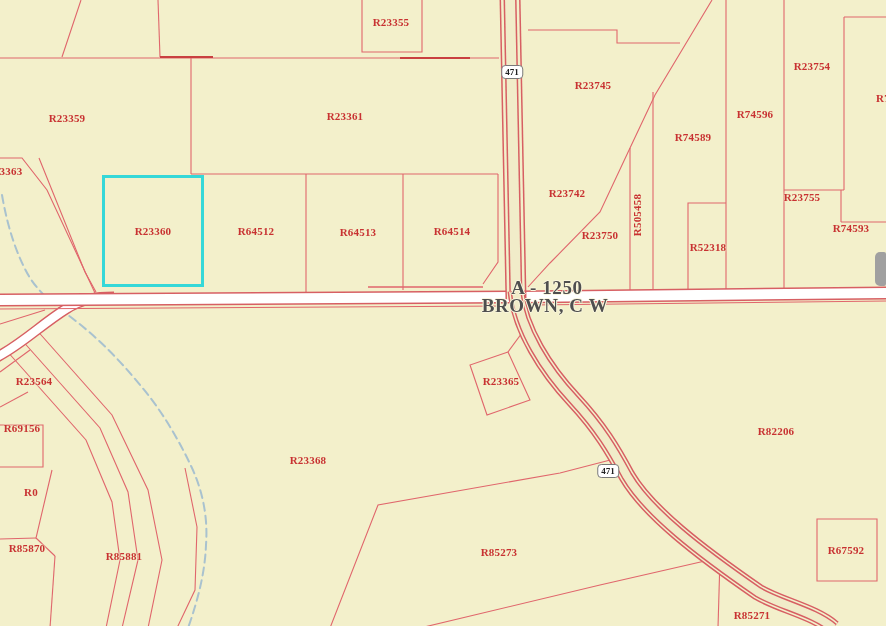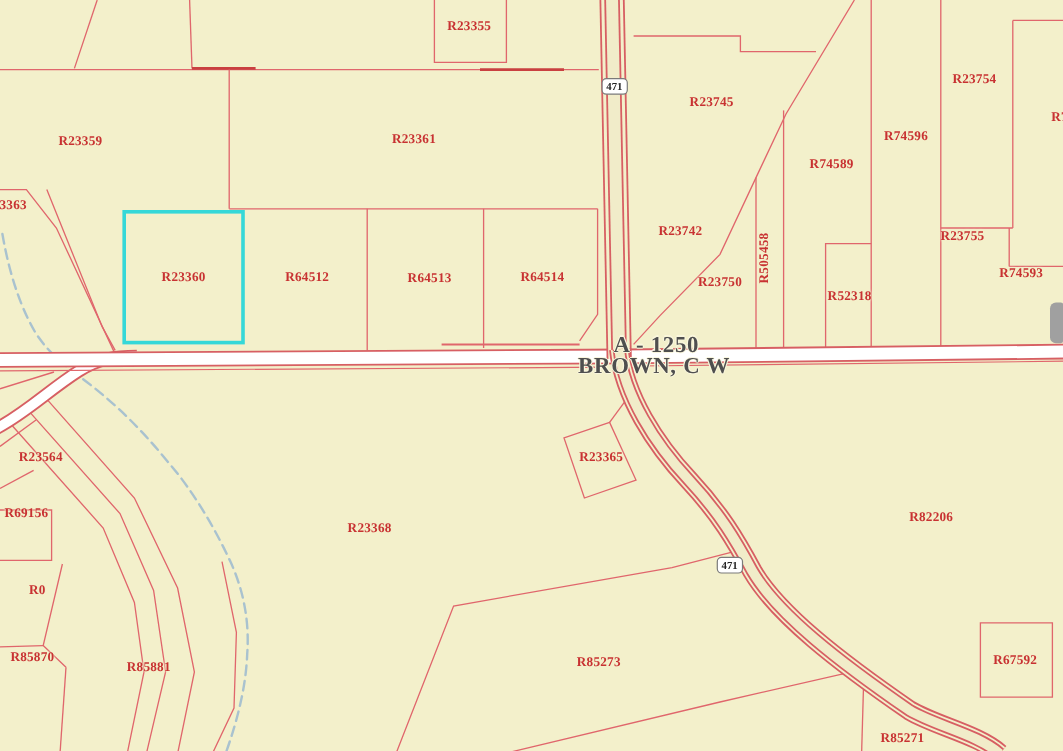--- a/index.html
+++ b/index.html
@@ -157,21 +157,21 @@
   <div class="plbl vert" style="left:637px;top:215px">R505458</div>
   <div class="plbl" style="left:600px;top:235px">R23750</div>
   <div class="plbl" style="left:708px;top:247px">R52318</div>
   <div class="plbl" style="left:802px;top:197px">R23755</div>
   <div class="plbl" style="left:851px;top:228px">R74593</div>
   <div class="plbl" style="left:34px;top:381px">R23564</div>
   <div class="plbl" style="left:22px;top:428px">R69156</div>
   <div class="plbl" style="left:31px;top:492px">R0</div>
   <div class="plbl" style="left:27px;top:548px">R85870</div>
   <div class="plbl" style="left:124px;top:556px">R85881</div>
-  <div class="plbl" style="left:308px;top:440px">R23368</div>
+  <div class="plbl" style="left:308px;top:460px">R23368</div>
   <div class="plbl" style="left:501px;top:381px">R23365</div>
   <div class="plbl" style="left:776px;top:431px">R82206</div>
   <div class="plbl" style="left:499px;top:552px">R85273</div>
   <div class="plbl" style="left:846px;top:550px">R67592</div>
   <div class="plbl" style="left:752px;top:615px">R85271</div>
 
   <div class="rdlbl" style="left:547px;top:288px">A - 1250</div>
   <div class="rdlbl" style="left:545px;top:306px">BROWN, C W</div>
 
   <div class="shield" style="left:512px;top:72px">471</div>

